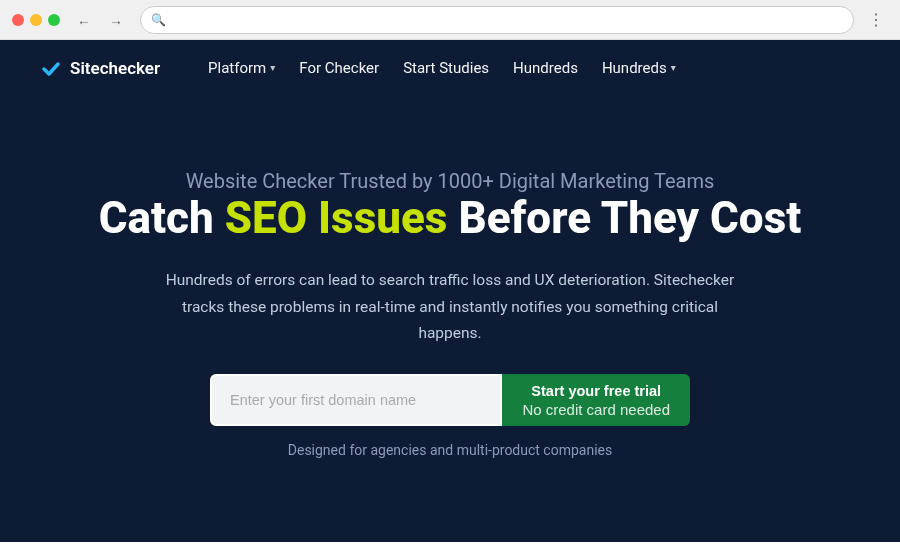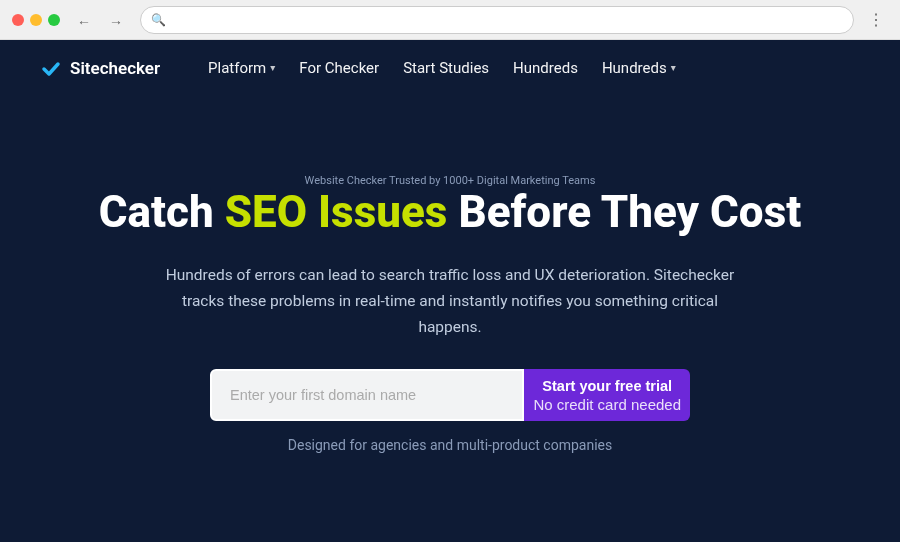--- a/index.html
+++ b/index.html
@@ -157,21 +157,21 @@
       display: flex;
       flex-direction: column;
       align-items: center;
       justify-content: center;
       padding: 20px 60px 30px;
       text-align: center;
     }
 
     .hero-subtitle {
       color: #8a9bb8;
-      font-size: 11px;
+      font-size: 20px;
       font-weight: 400;
     }
 
     .hero-title {
       font-size: 44px;
       font-weight: 800;
       line-height: 1.15;
       margin-bottom: 24px;
       color: #fff;
     }
@@ -207,24 +207,24 @@
       color: #aaa;
       outline: none;
     }
 
     .domain-input::placeholder {
       color: #aaa;
     }
 
     .cta-button {
       height: 52px;
-      background: #6d28d9;
+      background: #15803d;
       border: none;
       border-radius: 0 6px 6px 0;
-      padding: 0 9px;
+      padding: 0 20px;
       cursor: pointer;
       display: flex;
       flex-direction: column;
       align-items: center;
       justify-content: center;
       min-width: 155px;
     }
 
     .cta-button-main {
       color: #fff;

